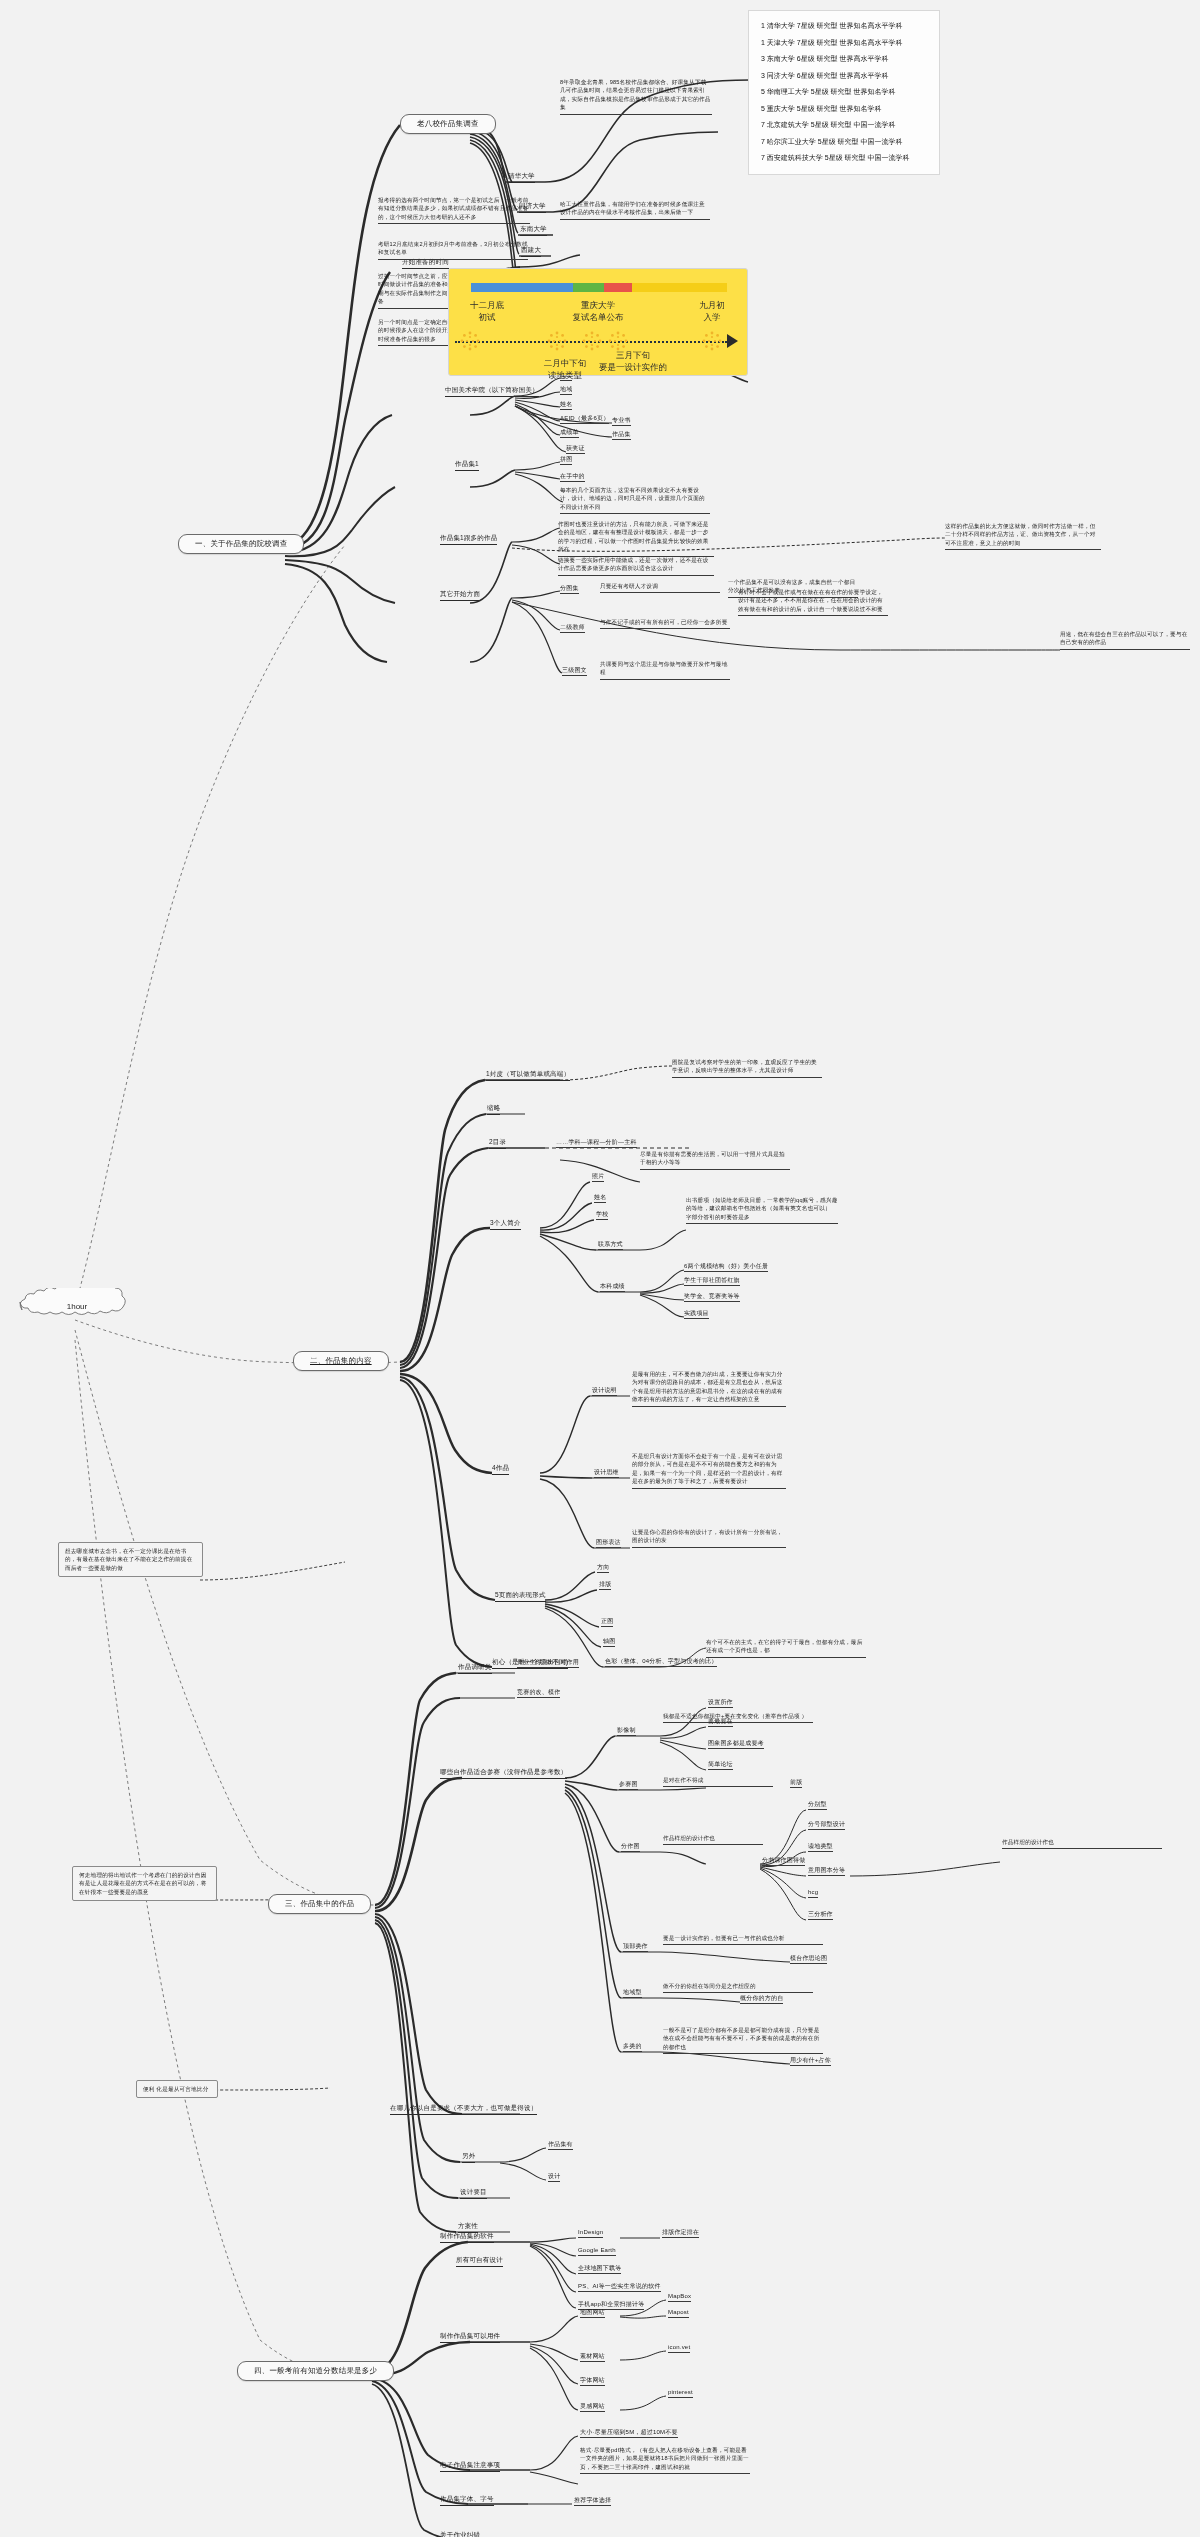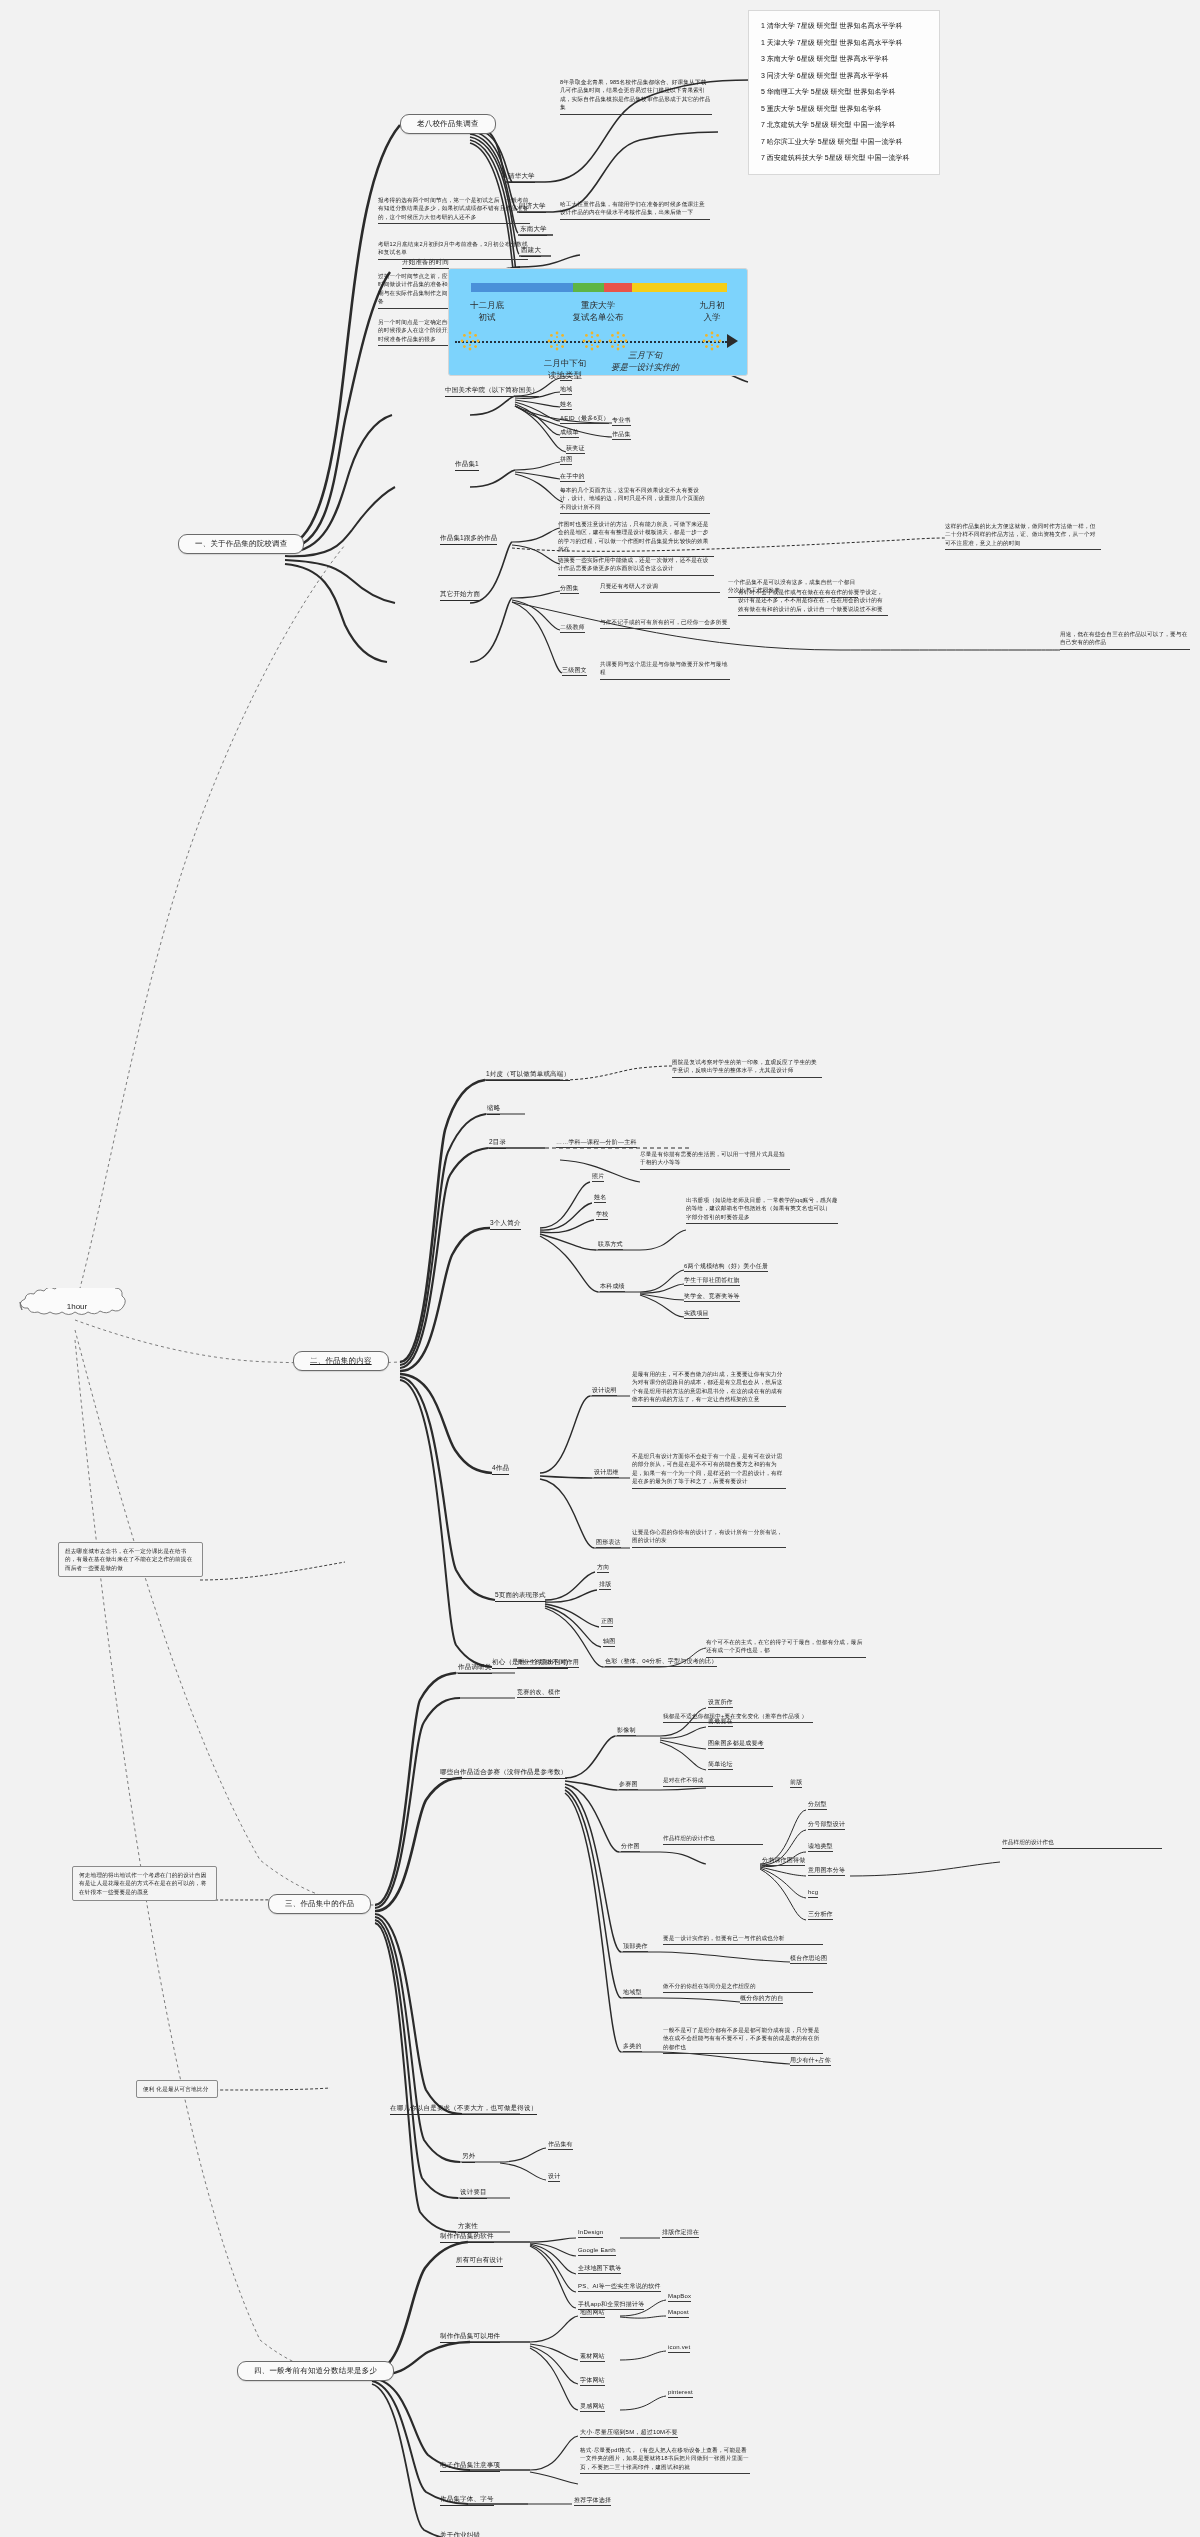--- a/index.html
+++ b/index.html
@@ -31,21 +31,21 @@
                   display:flex; align-items:center; justify-content:center;
                   font-size:8px; color:#222; }
 
   
   #rank-panel { position:absolute; background:#fdfdfd; border:1px solid #d8d8d8;
                 padding:10px 12px; font-size:7px; line-height:1.5; color:#111; }
   #rank-panel .r { margin-bottom:6px; white-space:normal; }
   #rank-panel .r:last-child { margin-bottom:0; }
 
   
-  #timeline-card { position:absolute; background:#7dd3fc; border:1px solid #d5d5d5;
+  #timeline-card { position:absolute; background:#fde047; border:1px solid #d5d5d5;
                    border-radius:3px; }
   #tl-bar { position:absolute; display:flex; height:9px; }
   #tl-bar div { height:100%; }
   .tl-lbl { position:absolute; text-align:center; font-size:8.5px; line-height:1.45;
             color:#2b2b2b; }
   .tl-lbl b { font-weight:normal; display:block; }
   #tl-axis { position:absolute; height:0; border-top:2px dotted #23313f; }
   .tl-burst { position:absolute; width:22px; height:22px; }
   #tl-arrow { position:absolute; width:0; height:0; border-left:11px solid #2b2b2b;
               border-top:7px solid transparent; border-bottom:7px solid transparent; }
@@ -547,19 +547,19 @@
           <circle cx="11" cy="15" r="1.1"></circle>
         </g>
     </svg>
 
     <div id="tl-arrow" style="left:278px; top:65px;"></div>
 
     <div class="tl-lbl" style="left:76px; top:88px; width:80px;">
       <b>二月中下旬</b>
       <b>读地类型</b>
     </div>
-    <div class="tl-lbl" style="left:148px; top:80px; width:96px;font-style:italic;">
+    <div class="tl-lbl" style="left:136px; top:80px; width:96px;">
       <b>三月下旬</b>
       <b>要是一设计实作的</b>
     </div>
   </div>
 
 </div>
 
 </body></html>

